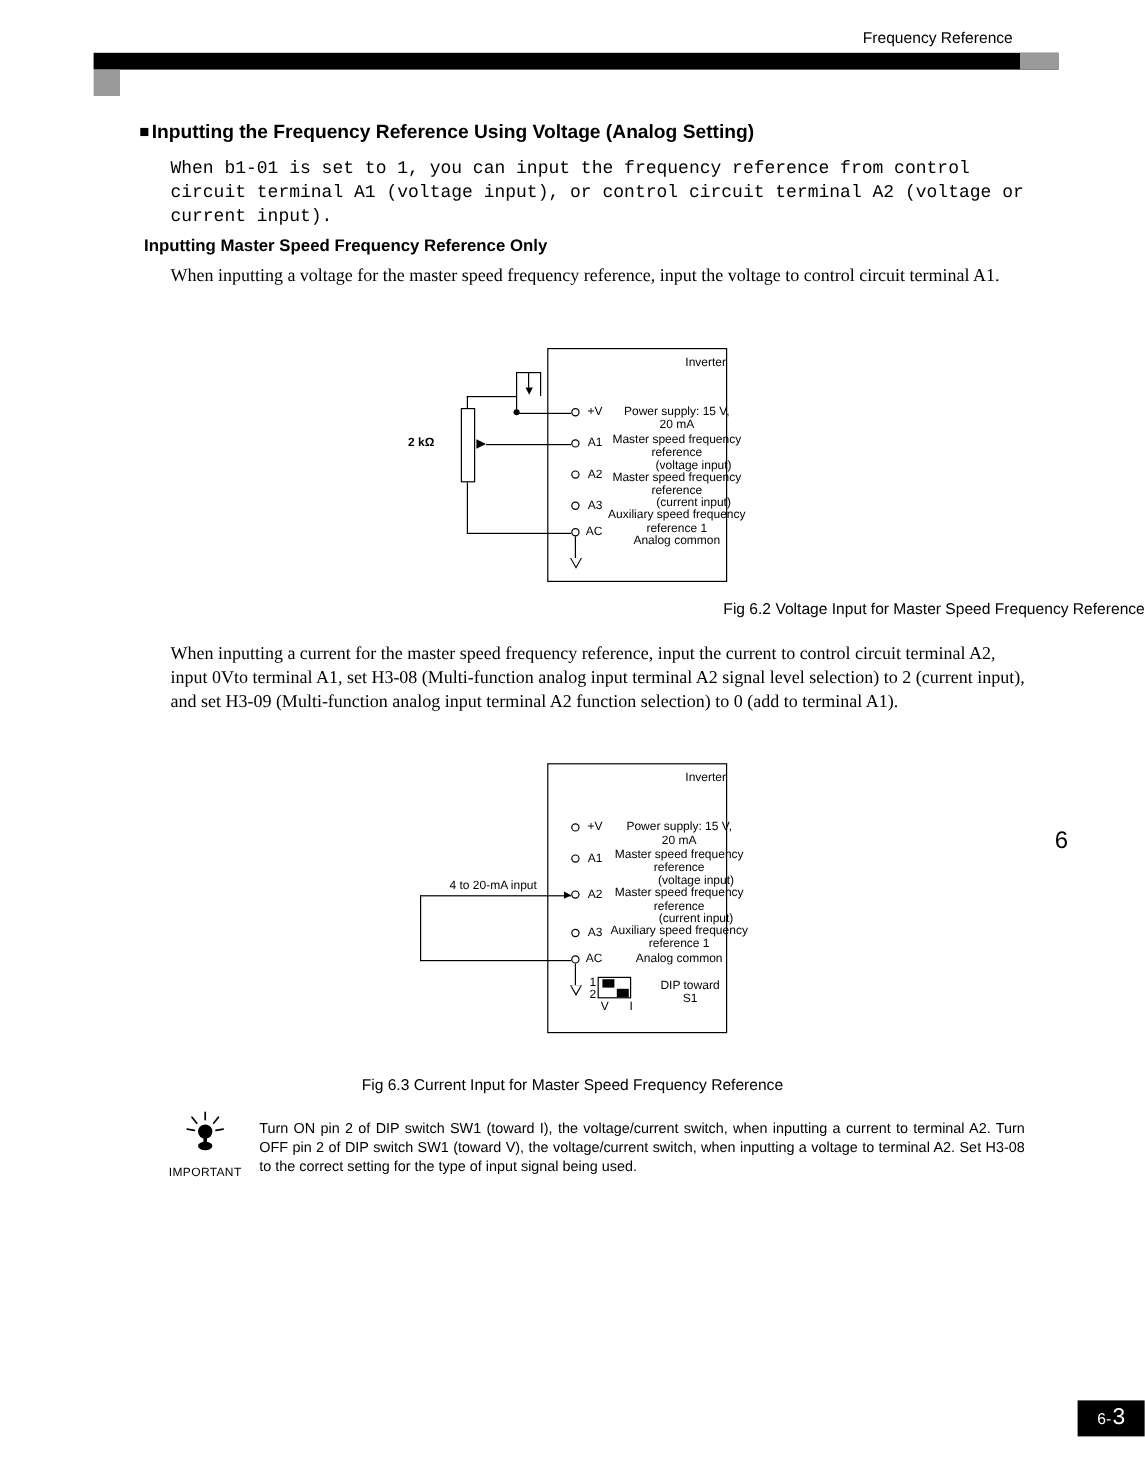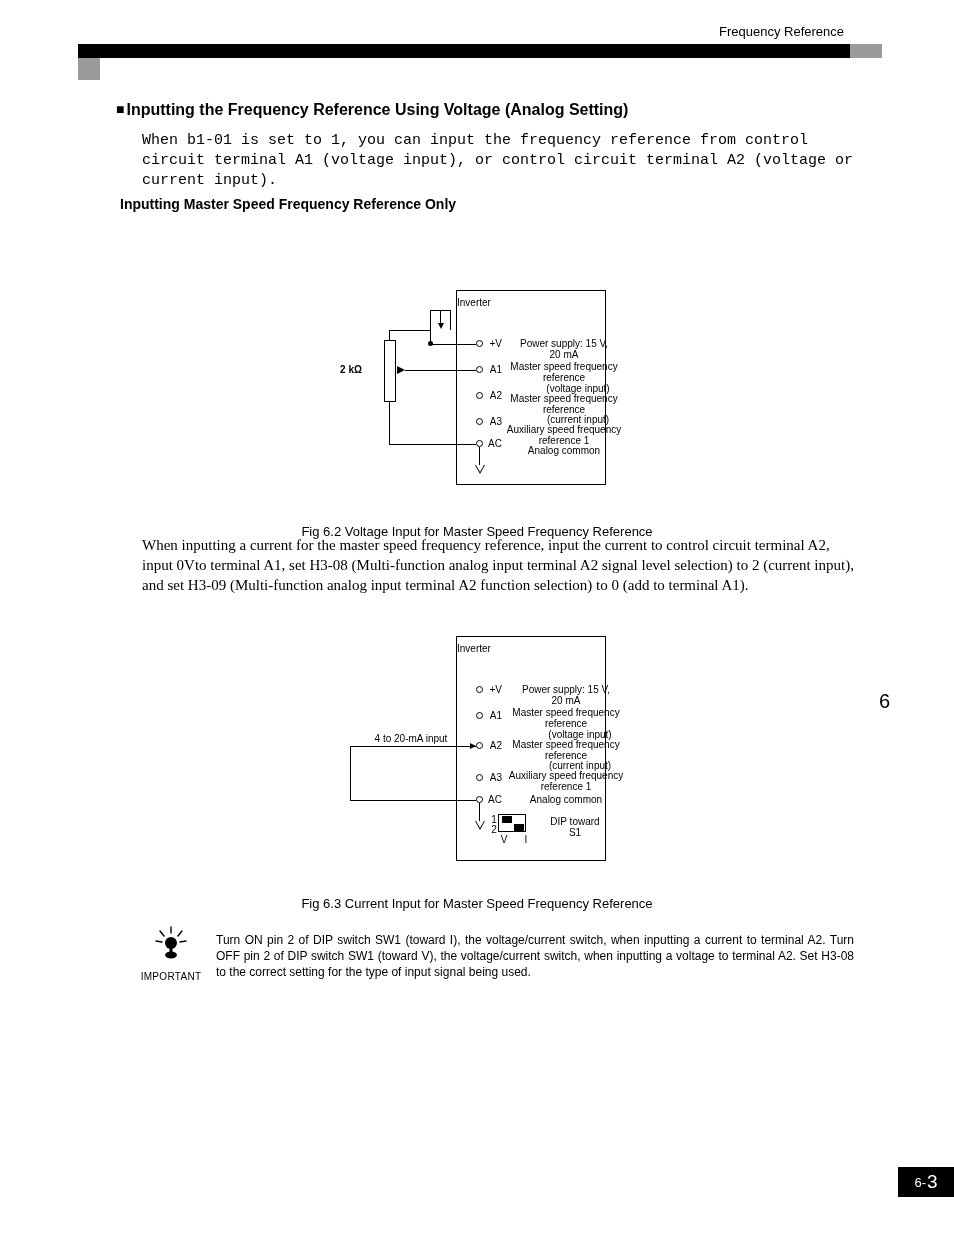--- a/index.html
+++ b/index.html
@@ -22,21 +22,21 @@
   .important-text { position: absolute; top: 932px; left: 216px; right: 100px; font-size: 12px; line-height: 16px; text-align: justify; }
   .pagenum-box { position: absolute; bottom: 38px; right: 0; width: 56px; height: 30px; background: #000; color: #fff; display: flex; align-items: center; justify-content: center; }
   .pagenum-box .small { font-size: 13px; margin-right: 1px; }
   .pagenum-box .big { font-size: 19px; }
 
   
   .diag { position: absolute; }
   .term-label { position: absolute; font-size: 10px; text-align: center; line-height: 11px; }
   .term-pin { position: absolute; font-size: 10px; text-align: right; }
   .inv-box { position: absolute; border: 1px solid #000; }
-  .inv-title { position: absolute; width: 100%; text-align: left; font-size: 10px; }
+  .inv-title { position: absolute; width: 100%; text-align: right; font-size: 10px; }
   .circ { position: absolute; width: 7px; height: 7px; border: 1px solid #000; border-radius: 50%; background: #fff; }
   .dot { position: absolute; width: 5px; height: 5px; background: #000; border-radius: 50%; }
   .line { position: absolute; background: #000; }
   .pot-body { position: absolute; border: 1px solid #000; background: #fff; }
   .arrow-down { position: absolute; width: 0; height: 0; border-left: 3px solid transparent; border-right: 3px solid transparent; border-top: 6px solid #000; }
   .arrow-right { position: absolute; width: 0; height: 0; border-top: 3px solid transparent; border-bottom: 3px solid transparent; border-left: 6px solid #000; }
   .arrow-rightL { position: absolute; width: 0; height: 0; border-top: 4px solid transparent; border-bottom: 4px solid transparent; border-left: 8px solid #000; }
   .gnd-v { position: absolute; width: 0; height: 0; border-left: 4px solid transparent; border-right: 4px solid transparent; border-top: 7px solid #fff; }
   .gnd-vb { position: absolute; width: 0; height: 0; border-left: 5px solid transparent; border-right: 5px solid transparent; border-top: 9px solid #000; }
   .dip-block { position: absolute; width: 10px; height: 7px; background: #000; }
@@ -47,20 +47,21 @@
 <div class="page">
   <div class="header-label">Frequency Reference</div>
   <div class="header-bar"></div>
   <div class="header-grey"></div>
   <div class="tab-left"></div>
 
   <div class="h1"><span class="sq">■</span><span>Inputting the Frequency Reference Using Voltage (Analog Setting)</span></div>
   <div class="p1">When b1-01 is set to 1, you can input the frequency reference from control circuit terminal A1 (voltage input), or control circuit terminal A2 (voltage or current input).</div>
 
   <div class="h2">Inputting Master Speed Frequency Reference Only</div>
+  <div class="p2">When inputting a voltage for the master speed frequency reference, input the voltage to control circuit terminal A1.</div>
 
   <div class="diag" style="top:290px; left:0; width:954px; height:200px;">
 
     <div class="inv-box" style="left:456px; top:0; width:150px; height:195px;">
       <div class="inv-title" style="top:6px;">Inverter</div>
     </div>
 
     <div class="circ" style="left:476px; top:50px;"></div>
     <div class="circ" style="left:476px; top:76px;"></div>
     <div class="circ" style="left:476px; top:102px;"></div>
@@ -99,21 +100,21 @@
     <div class="line" style="left:430px; top:20px; width:1px; height:20px;"></div>
     <div class="line" style="left:450px; top:20px; width:1px; height:20px;"></div>
 
     <div class="line" style="left:389px; top:112px; width:1px; height:42px;"></div>
     <div class="line" style="left:389px; top:153.5px; width:87px; height:1px;"></div>
 
     <div class="line" style="left:479px; top:157px; width:1px; height:18px;"></div>
     <div class="gnd-vb" style="left:474.5px; top:175px;"></div>
     <div class="gnd-v" style="left:475.5px; top:175px;"></div>
   </div>
-  <div class="fig-cap" style="top:524px;">Fig 6.2   Voltage Input for Master Speed Frequency Reference</div>
+  <div class="fig-cap" style="top:500px;text-align:right;">Fig 6.2   Voltage Input for Master Speed Frequency Reference</div>
 
   <div class="p3">When inputting a current for the master speed frequency reference, input the current to control circuit terminal A2, input 0Vto terminal A1, set H3-08 (Multi-function analog input terminal A2 signal level selection) to 2 (current input), and set H3-09 (Multi-function analog input terminal A2 function selection) to 0 (add to terminal A1).</div>
 
   <div class="diag" style="top:636px; left:0; width:954px; height:240px;">
     <div class="inv-box" style="left:456px; top:0; width:150px; height:225px;">
       <div class="inv-title" style="top:6px;">Inverter</div>
     </div>
     <div class="circ" style="left:476px; top:50px;"></div>
     <div class="circ" style="left:476px; top:76px;"></div>
     <div class="circ" style="left:476px; top:106px;"></div>

